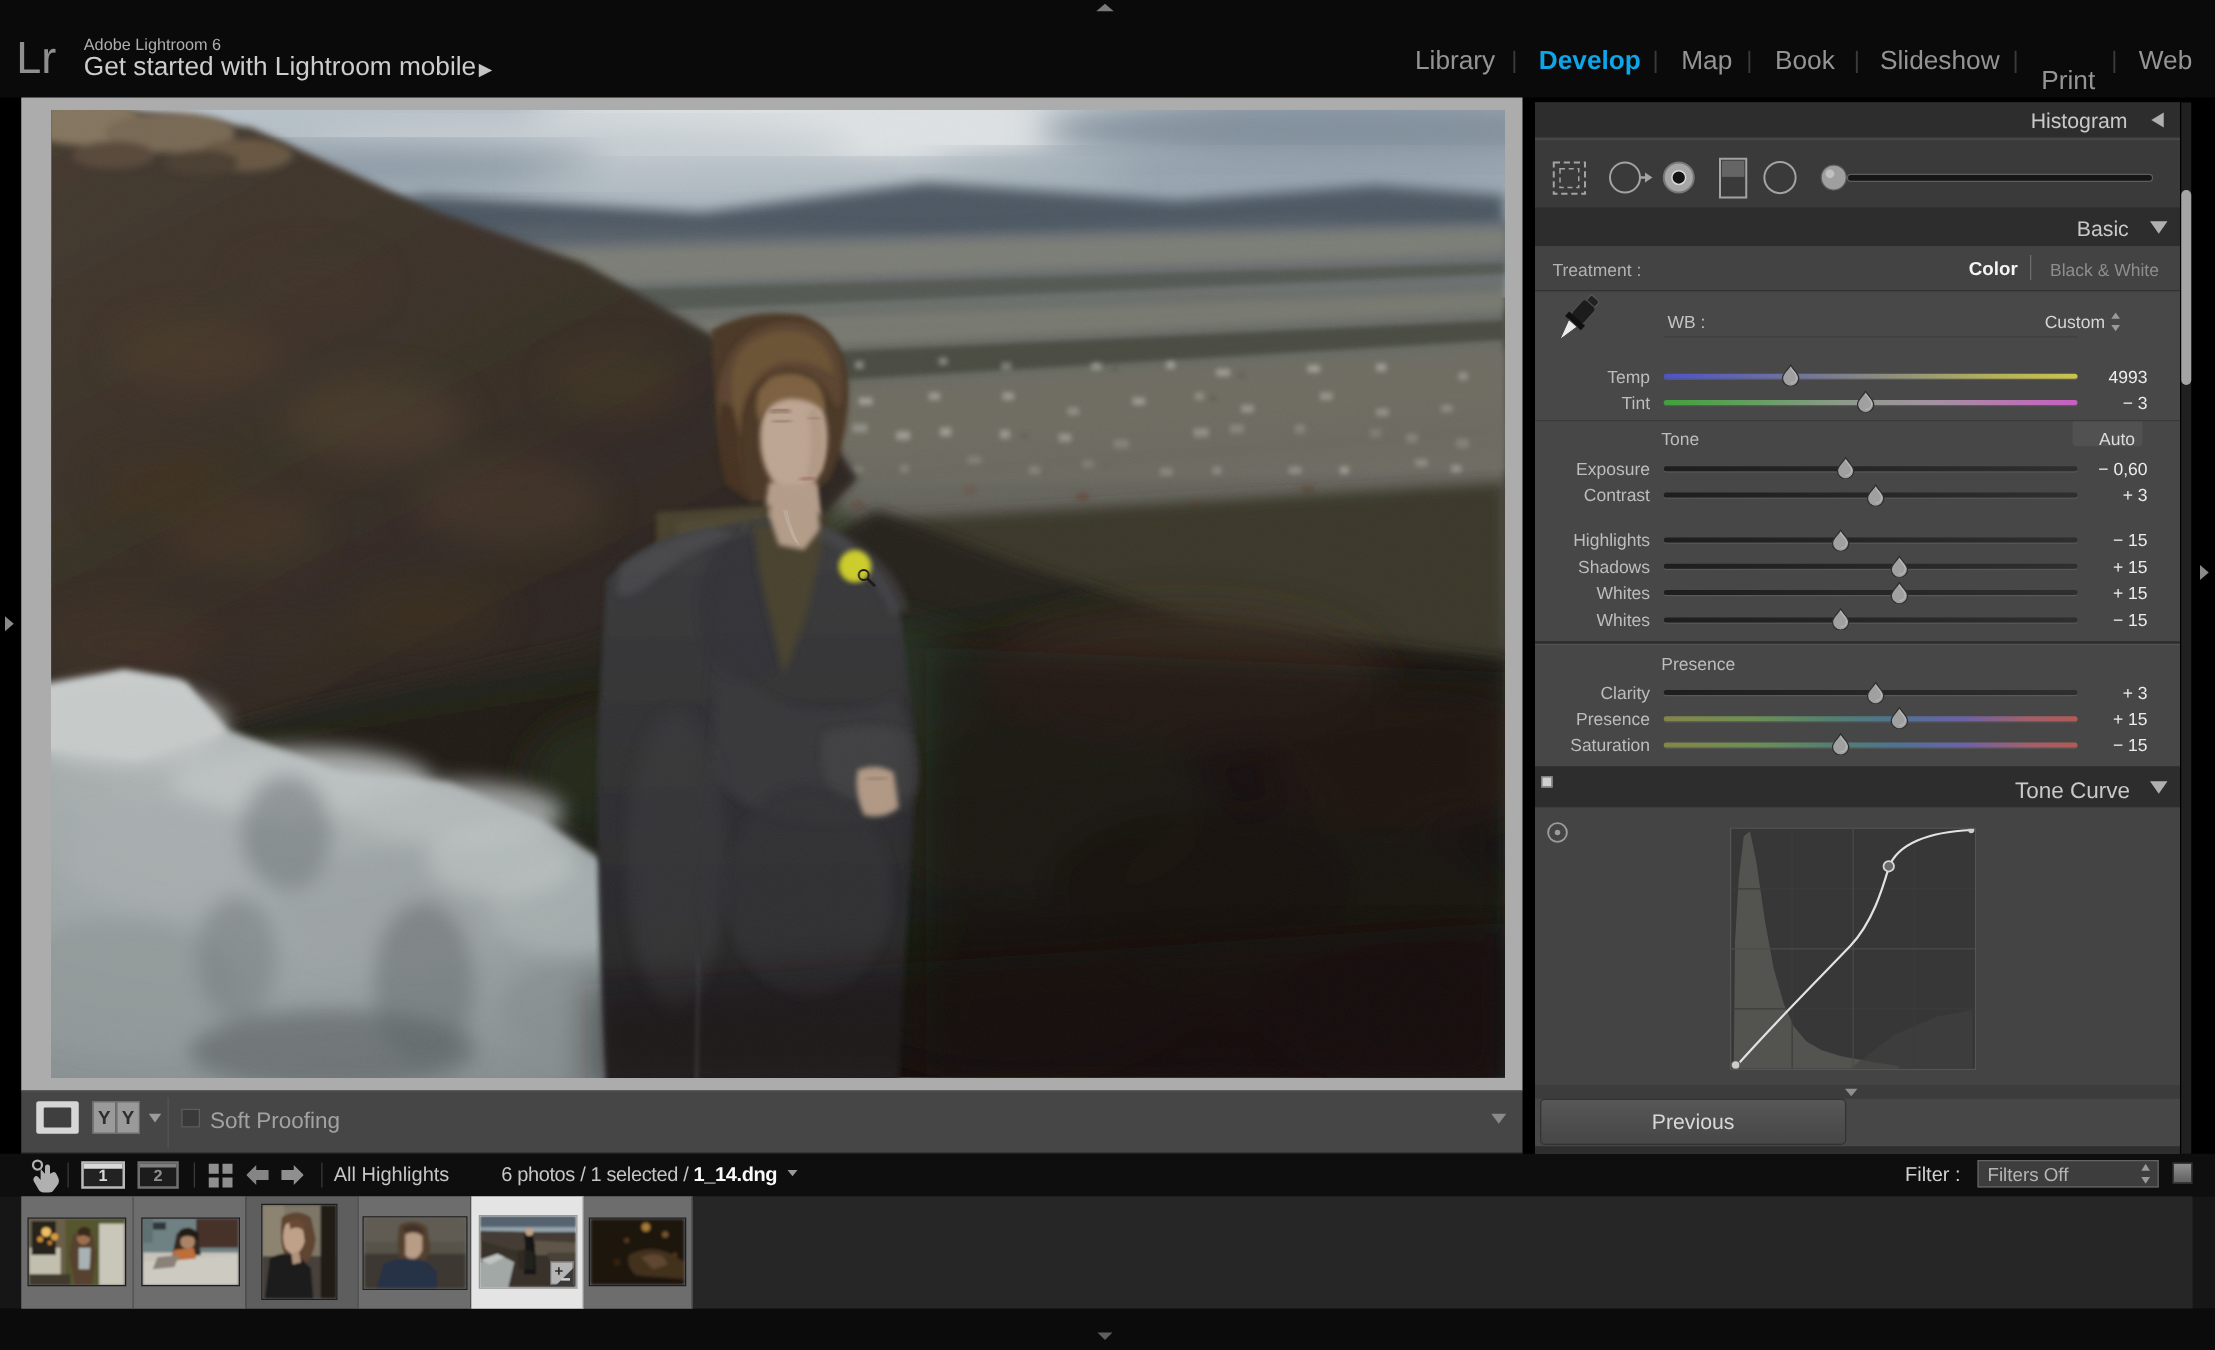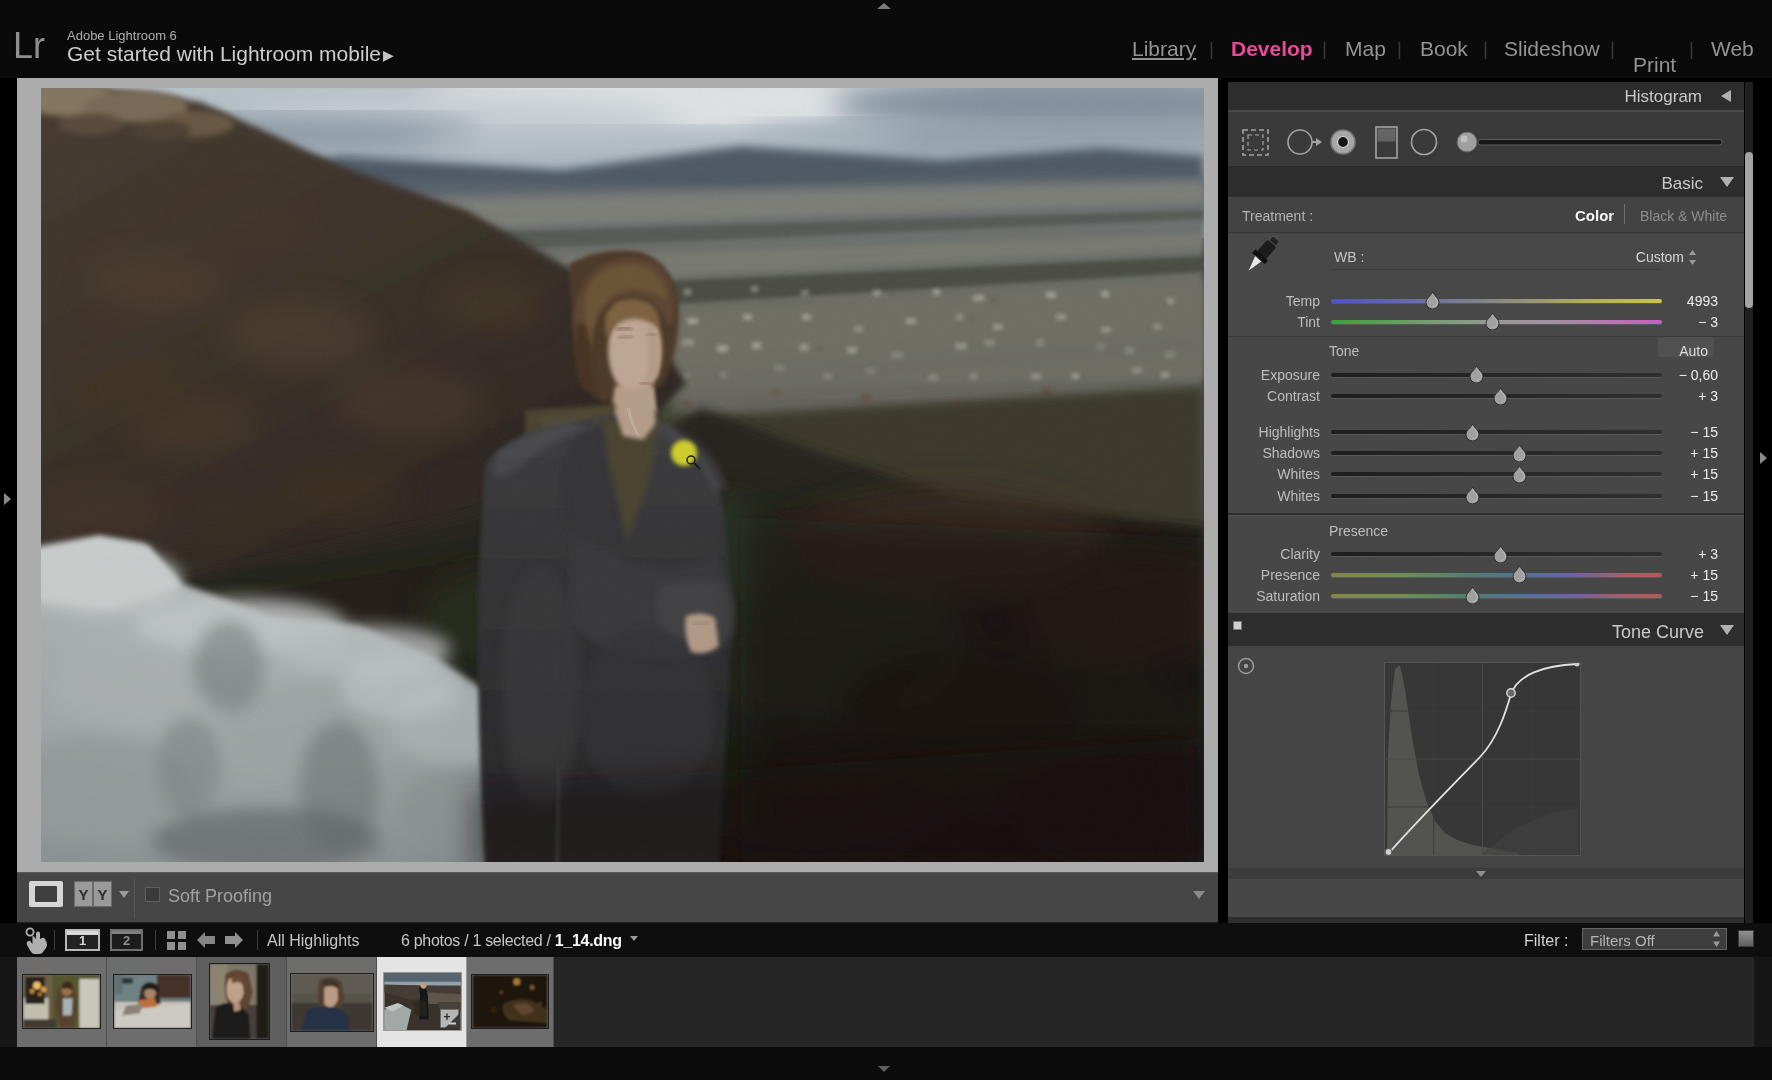--- a/index.html
+++ b/index.html
@@ -29,23 +29,23 @@
 .thumb { position:absolute; border:1px solid #1e1e1e; }
 </style>
 </head>
 <body>
 <div class="a" id="topbar">
   <div class="a" style="left:13px;top:25px;font-size:36px;color:#8f8f8f;">Lr</div>
   <div class="a" style="left:67px;top:28px;font-size:13px;color:#aeaeae;">Adobe Lightroom 6</div>
   <div class="a" style="left:67px;top:42px;font-size:21px;color:#cdcdcd;">Get started with Lightroom mobile</div>
   <div class="a" style="left:383px;top:47px;font-size:14px;color:#c4c4c4;">▶</div>
   <div class="a" style="left:877px;top:3px;width:0;height:0;border-left:7px solid transparent;border-right:7px solid transparent;border-bottom:6px solid #7a7a7a;"></div>
-  <div class="nav" style="left:1132px;text-decoration:underline;">Library</div>
+  <div class="nav" style="left:1132px;">Library</div>
   <div class="nsep" style="left:1209px;">|</div>
-  <div class="nav" style="left:1231px;color:#ec4899;font-weight:bold;">Develop</div>
+  <div class="nav" style="left:1231px;color:#0ea5e9;font-weight:bold;">Develop</div>
   <div class="nsep" style="left:1322px;">|</div>
   <div class="nav" style="left:1345px;">Map</div>
   <div class="nsep" style="left:1397px;">|</div>
   <div class="nav" style="left:1420px;">Book</div>
   <div class="nsep" style="left:1483px;">|</div>
   <div class="nav" style="left:1504px;">Slideshow</div>
   <div class="nsep" style="left:1610px;">|</div>
   <div class="nav" style="left:1633px;margin-top:16px;">Print</div>
   <div class="nsep" style="left:1689px;">|</div>
   <div class="nav" style="left:1711px;">Web</div>
@@ -664,17 +664,18 @@
       </g>
       <path d="M3.5,190.5 C35,155 70,120 95,94 C113,75 121,48 126,31 C133,12 158,2.5 192,1" fill="none" stroke="#e2e2e2" stroke-width="1.8"></path>
       <circle cx="3.5" cy="189" r="3.5" fill="#cdcdcd" stroke="#555"></circle>
       <circle cx="126" cy="30" r="4.2" fill="#6a6a6a" stroke="#d8d8d8" stroke-width="1.4"></circle>
       <circle cx="192" cy="1" r="2.5" fill="#cdcdcd"></circle>
     </svg>
   </div>
   <div class="a" style="left:0;top:786px;width:516px;height:11px;background:#3c3c3c;"></div>
   <div class="a" style="left:248px;top:789px;width:0;height:0;border-left:5px solid transparent;border-right:5px solid transparent;border-top:6px solid #8f8f8f;"></div>
 
+  <div class="a" style="left:4px;top:797px;width:245px;height:37px;background:linear-gradient(#575757,#464646);border:1px solid #333;border-radius:4px;color:#d8d8d8;font-size:17px;line-height:35px;text-align:center;">Previous</div>
   <div class="a" style="left:0;top:835px;width:516px;height:6px;background:#2e2e2e;"></div>
 </div>
 
 <div class="a" style="left:1745px;top:82px;width:8px;height:841px;background:#202020;"></div>
 <div class="a" style="left:1745px;top:152px;width:8px;height:156px;background:#a4a4a4;border-radius:4px;"></div>
 
 </body></html>

